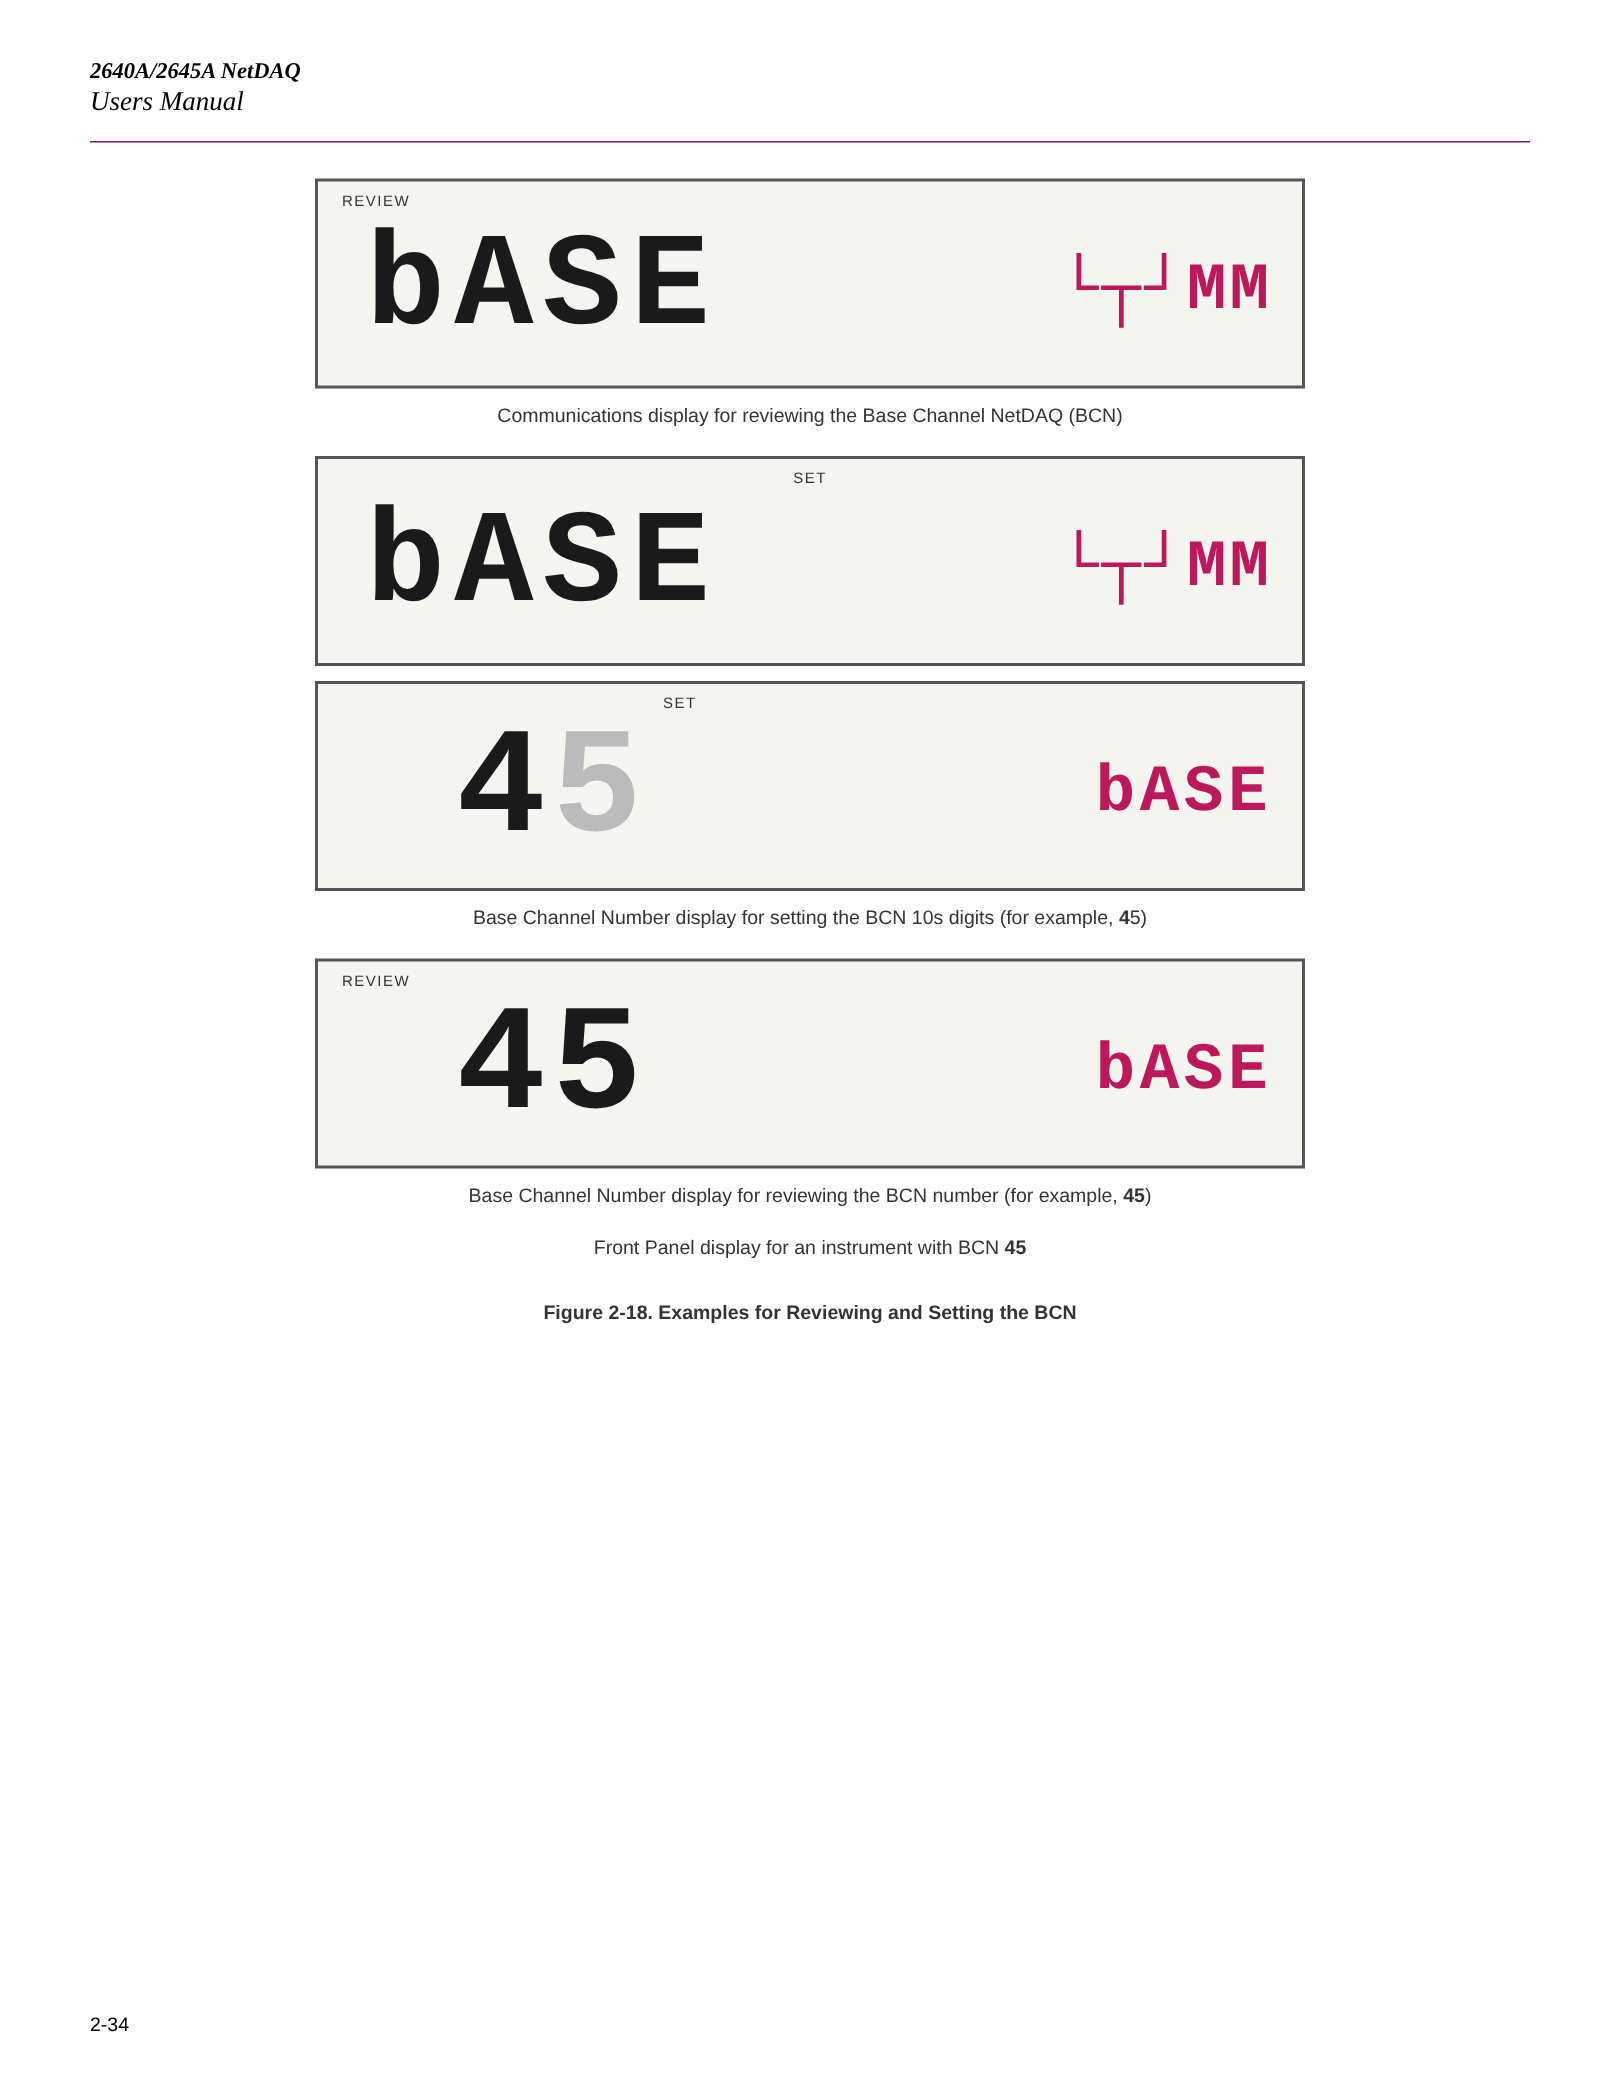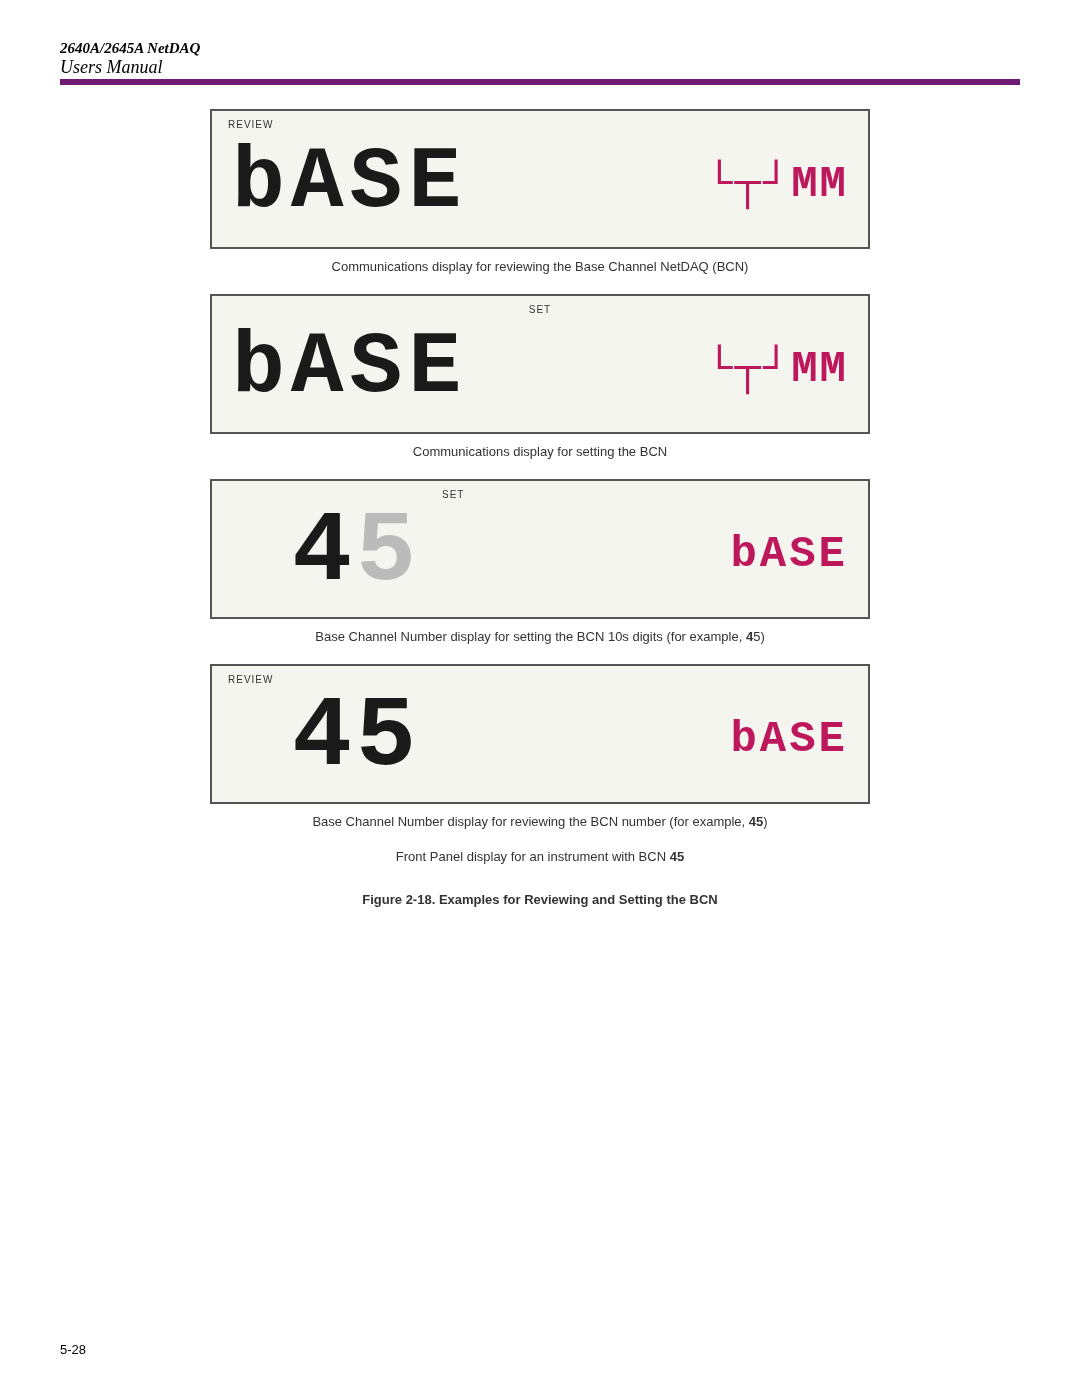--- a/index.html
+++ b/index.html
@@ -8,22 +8,22 @@
       background: #ffffff;
       font-family: 'Times New Roman', Times, serif;
       width: 1080px;
       min-height: 1397px;
       position: relative;
       padding: 40px 60px;
     }
 
     .header {
       margin-bottom: 24px;
-      border-bottom: 6px solid #701a75;
-      padding-bottom: 1px;
+      border-bottom: 1px solid #701a75;
+      padding-bottom: 16px;
     }
 
     .header-title {
       font-weight: bold;
       font-style: italic;
       font-size: 15px;
     }
 
     .header-subtitle {
       font-style: italic;
@@ -40,21 +40,21 @@
     
     .lcd-box {
       border: 2px solid #555;
       background: #f5f5f0;
       width: 660px;
       height: 140px;
       position: relative;
       display: flex;
       align-items: center;
       justify-content: flex-start;
-      padding: 10px 20px;
+      padding: 10px 32px;
       margin-bottom: 10px;
     }
 
     .lcd-label {
       position: absolute;
       top: 8px;
       font-size: 10px;
       letter-spacing: 1px;
       font-family: Arial, sans-serif;
       color: #333;
@@ -162,21 +162,20 @@
   </div>
   <div class="caption-text">Communications display for reviewing the Base Channel NetDAQ (BCN)</div>
 
   <div class="lcd-box">
     <span class="lcd-label" style="left: 50%; transform: translateX(-50%);">SET</span>
     <div class="seg-large digit-display" style="font-size:88px; letter-spacing:6px; margin-top:8px;">bASE</div>
     <div class="lcd-right-section">
       <div class="comm-display" style="font-size:44px; letter-spacing:2px; margin-top:10px; font-family: 'Courier New', monospace; font-weight:900;">└┬┘MM</div>
     </div>
   </div>
-  <div class="caption-text">Communications display for setting the BCN</div>
 
   <div class="lcd-box">
     <span class="lcd-label" style="left: 230px;">SET</span>
     <div class="seg-large digit-display" style="font-size:100px; letter-spacing:4px; margin-top:8px; margin-left:60px;">4<span style="color:#bbb;">5</span></div>
     <div class="lcd-right-section">
       <div class="comm-display" style="font-size:44px; letter-spacing:3px; margin-top:10px; font-family: 'Courier New', monospace; font-weight:900;">bASE</div>
     </div>
   </div>
   <div class="caption-text">Base Channel Number display for setting the BCN 10s digits (for example, <span class="caption-bold">4</span>5)</div>
 
@@ -188,13 +187,13 @@
     </div>
   </div>
   <div class="caption-text">Base Channel Number display for reviewing the BCN number (for example, <strong>45</strong>)</div>
 
   <div class="caption-text">Front Panel display for an instrument with BCN <strong>45</strong></div>
 
   <div class="figure-caption">Figure 2-18. Examples for Reviewing and Setting the BCN</div>
 
 </div>
 
-<div class="page-number">5-28</div>
+<div class="page-number">2-34</div>
 
 </body></html>

